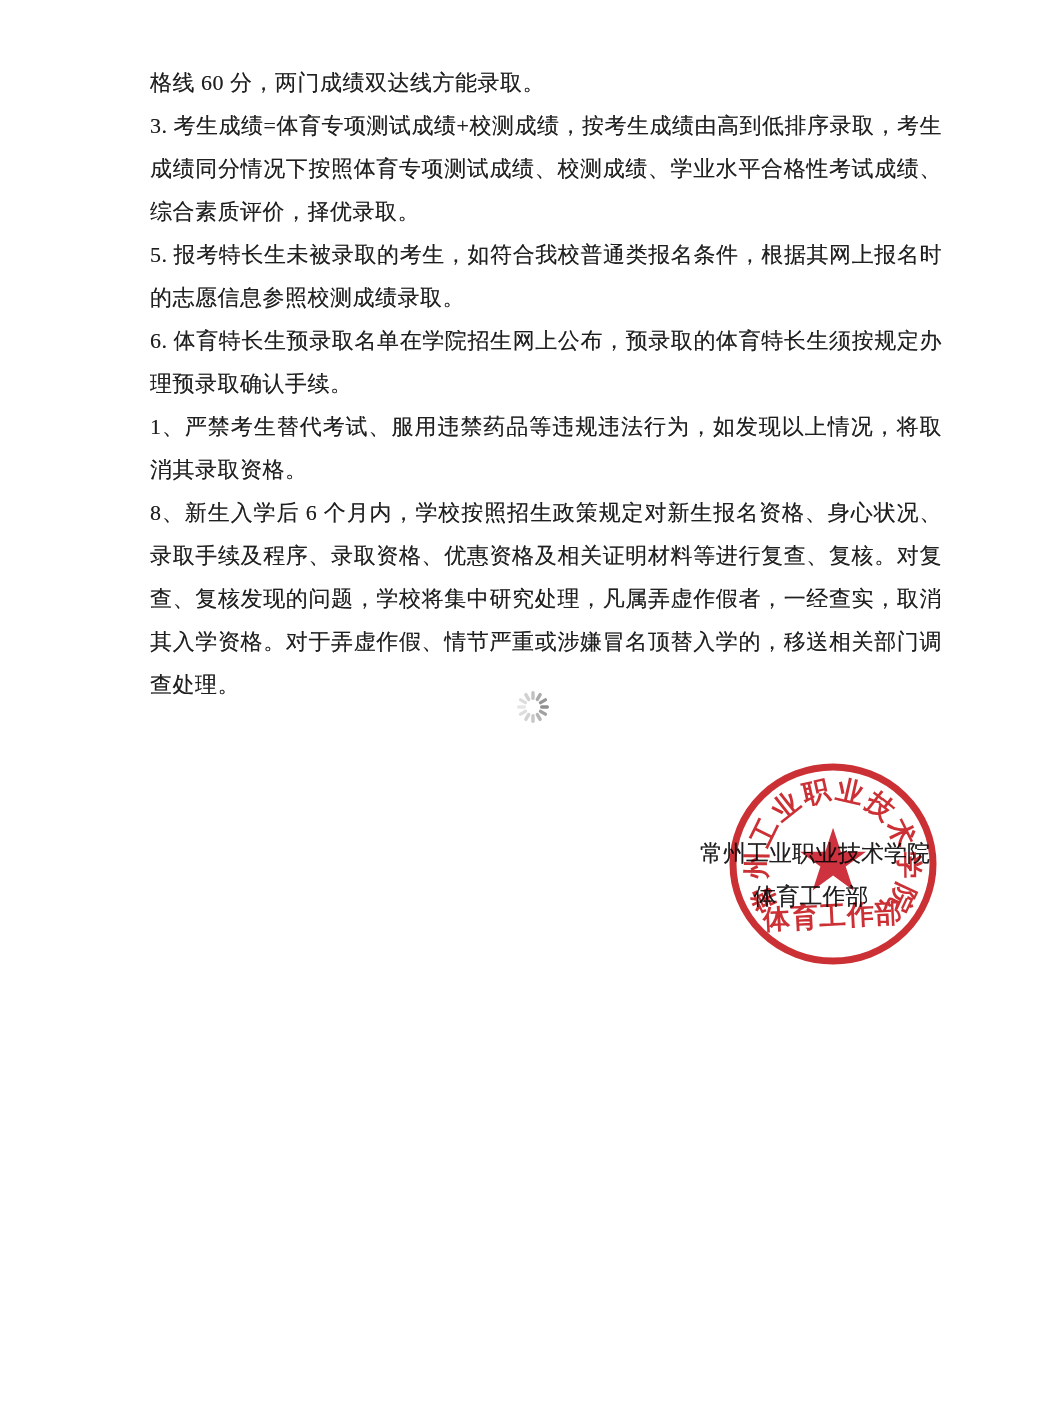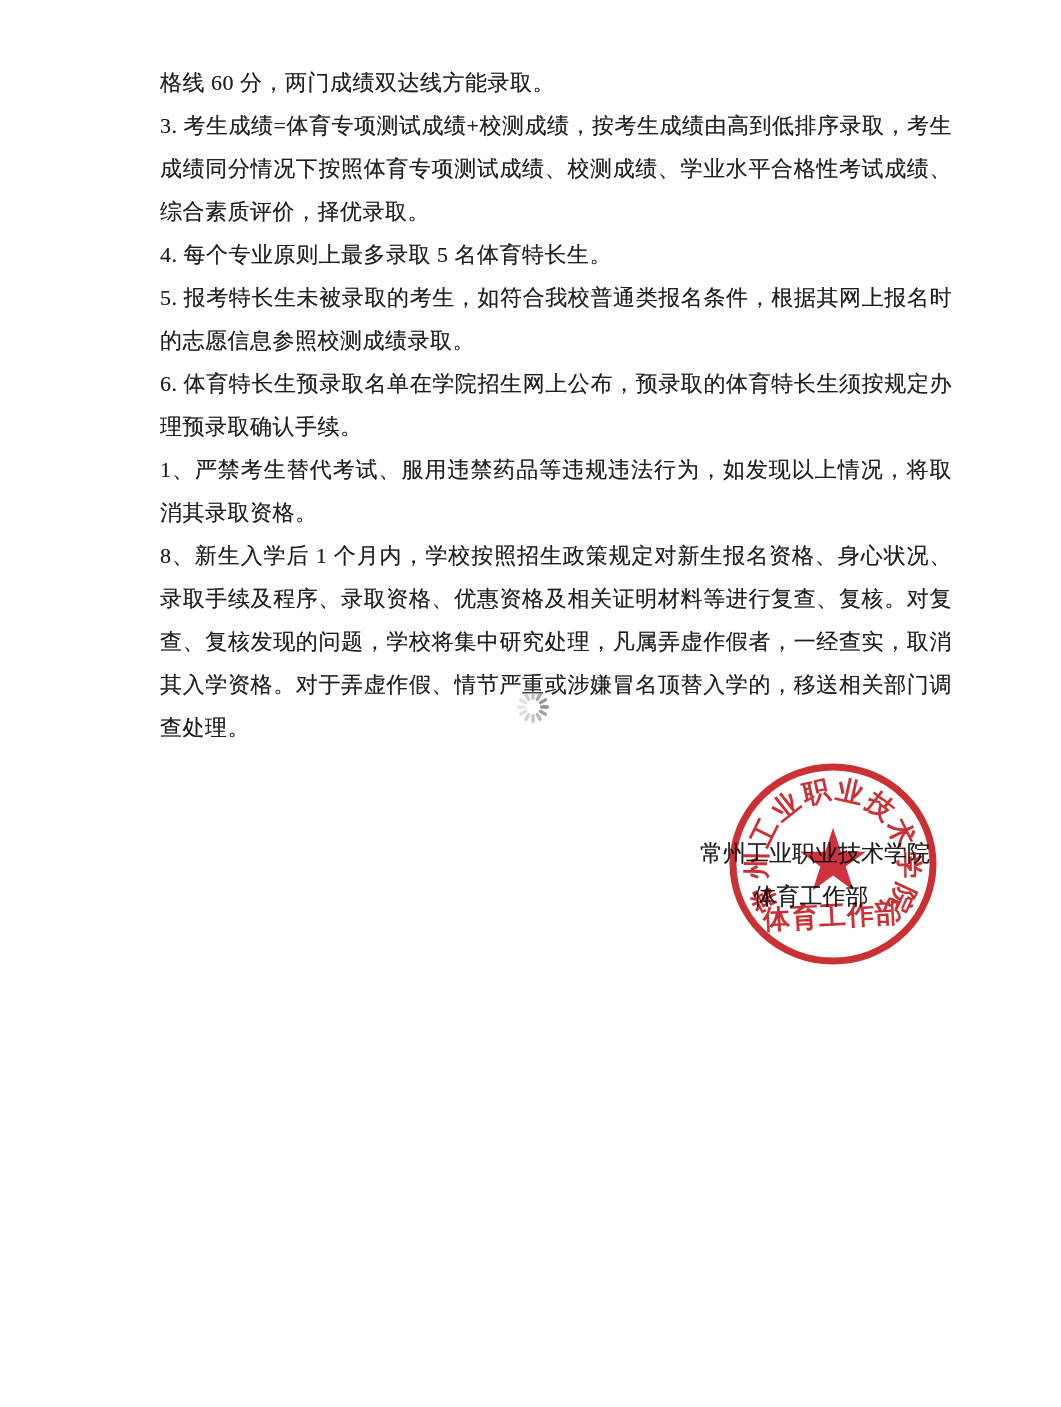--- a/index.html
+++ b/index.html
@@ -11,21 +11,21 @@
   html,body{margin:0;padding:0;}
   body{background:#fff;font-family:"Liberation Serif","DejaVu Serif",serif;}
   .page{
     position:relative;
     width:1061px;height:1407px;
     background:var(--page-bg);
     overflow:hidden;
   }
   .doc-text{
     position:absolute;
-    left:160px;top:61px;width:792px;
+    left:150px;top:61px;width:792px;
     font-size:22px;line-height:43px;
     color:var(--text-color);
     text-align:justify;
     text-justify:inter-character;
     letter-spacing:0.5px;
     text-shadow:0 0 0.6px rgba(25,25,25,0.55);
   }
   .doc-text p{margin:0;padding:0;}
   .signature{
     position:absolute;left:0;top:0;
@@ -69,25 +69,24 @@
   }
 </style>
 </head>
 <body>
 
 <div class="page">
 
   <div class="doc-text">
     <p>格线 60 分，两门成绩双达线方能录取。</p>
     <p>3. 考生成绩=体育专项测试成绩+校测成绩，按考生成绩由高到低排序录取，考生成绩同分情况下按照体育专项测试成绩、校测成绩、学业水平合格性考试成绩、综合素质评价，择优录取。</p>
-    <p>4. 每个专业原则上最多录取 5 名体育特长生。</p>
     <p>5. 报考特长生未被录取的考生，如符合我校普通类报名条件，根据其网上报名时的志愿信息参照校测成绩录取。</p>
     <p>6. 体育特长生预录取名单在学院招生网上公布，预录取的体育特长生须按规定办理预录取确认手续。</p>
     <p>1、严禁考生替代考试、服用违禁药品等违规违法行为，如发现以上情况，将取消其录取资格。</p>
-    <p>8、新生入学后 1 个月内，学校按照招生政策规定对新生报名资格、身心状况、录取手续及程序、录取资格、优惠资格及相关证明材料等进行复查、复核。对复查、复核发现的问题，学校将集中研究处理，凡属弄虚作假者，一经查实，取消其入学资格。对于弄虚作假、情节严重或涉嫌冒名顶替入学的，移送相关部门调查处理。</p>
+    <p>8、新生入学后 6 个月内，学校按照招生政策规定对新生报名资格、身心状况、录取手续及程序、录取资格、优惠资格及相关证明材料等进行复查、复核。对复查、复核发现的问题，学校将集中研究处理，凡属弄虚作假者，一经查实，取消其入学资格。对于弄虚作假、情节严重或涉嫌冒名顶替入学的，移送相关部门调查处理。</p>
   </div>
 
   <div class="spinner">
     <svg viewBox="0 0 38 38" width="38" height="38">
       <g transform="translate(19,19)" fill="var(--spinner-gray)">
         <rect x="-1.7" y="-16" width="3.4" height="9" rx="1.7" transform="rotate(0)" opacity="0.55"></rect>
         <rect x="-1.7" y="-16" width="3.4" height="9" rx="1.7" transform="rotate(30)" opacity="0.75"></rect>
         <rect x="-1.7" y="-16" width="3.4" height="9" rx="1.7" transform="rotate(60)" opacity="0.95"></rect>
         <rect x="-1.7" y="-16" width="3.4" height="9" rx="1.7" transform="rotate(90)" opacity="1"></rect>
         <rect x="-1.7" y="-16" width="3.4" height="9" rx="1.7" transform="rotate(120)" opacity="0.85"></rect>

